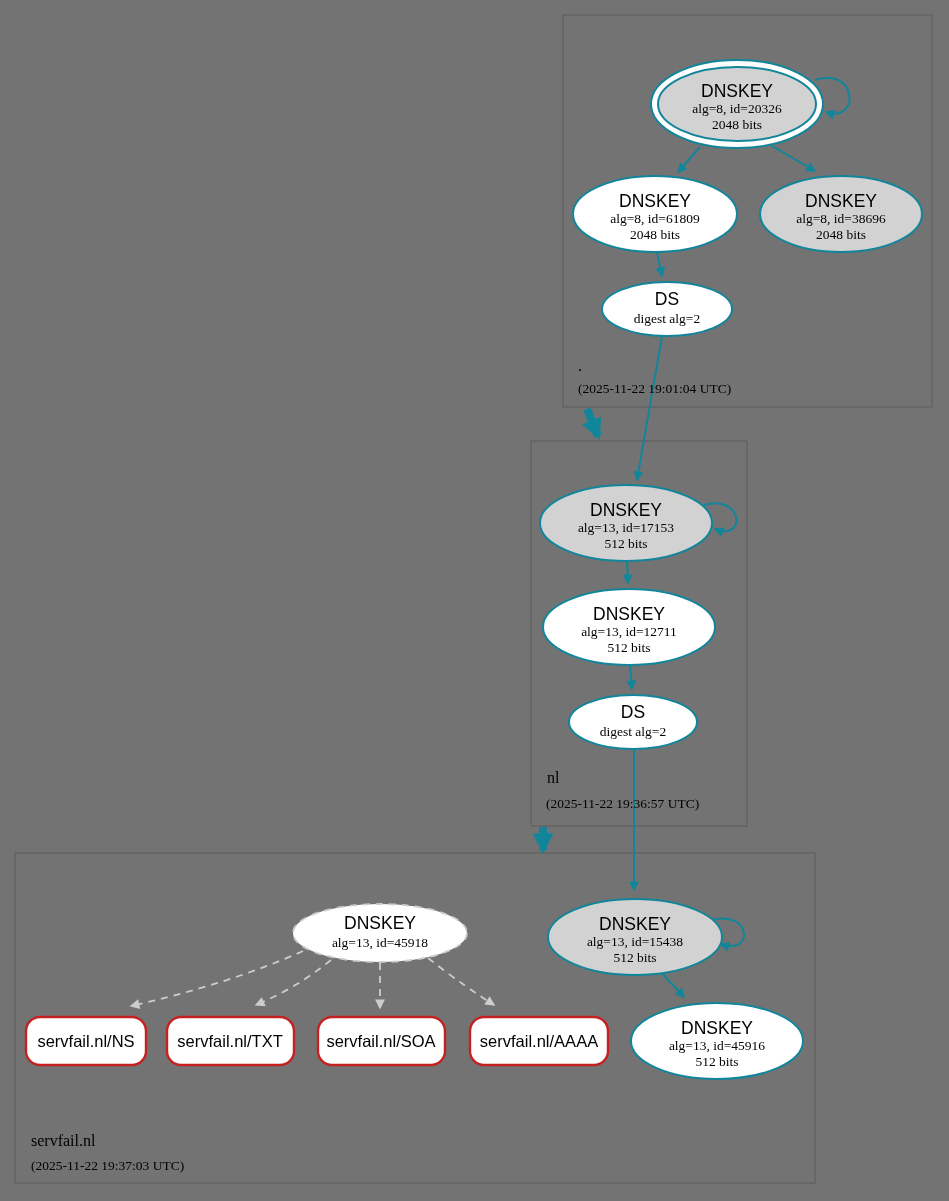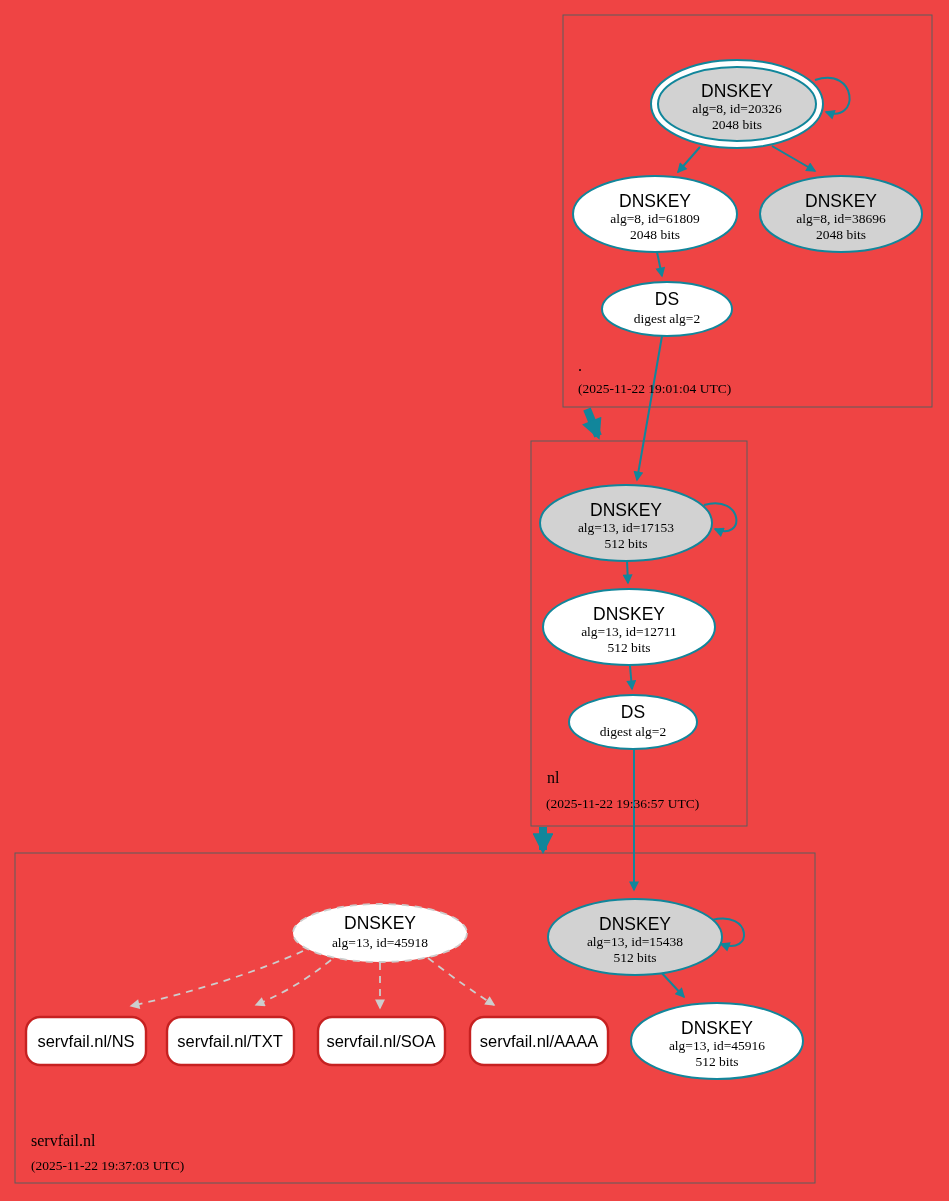--- a/index.html
+++ b/index.html
@@ -1,16 +1,16 @@
 <!DOCTYPE html>
 <html><head>
 <meta charset="utf-8">
 <style>
   html,body{margin:0;padding:0;background:#ffffff;}
-  .canvas{position:relative;width:949px;height:1201px;background:#ef4444;overflow:hidden;}
+  .canvas{position:relative;width:949px;height:1201px;background:#737373;overflow:hidden;}
   svg{display:block;}
   .zone-box{fill:none;stroke:#5c5c5c;stroke-width:1;}
   .node-ellipse{stroke-width:2;}
   .teal{stroke:#11869b;}
   .fill-gray{fill:#d2d2d2;}
   .fill-white{fill:#ffffff;}
   .edge{fill:none;stroke:#11869b;stroke-width:2;}
   .edge-thick{fill:none;stroke:#11869b;stroke-width:8;}
   .edge-dashed{fill:none;stroke:#cdcdcd;stroke-width:1.8;stroke-dasharray:7 6;}
   .dashed-ellipse{fill:#ffffff;stroke:#cdcdcd;stroke-width:1.8;stroke-dasharray:7 6;}

